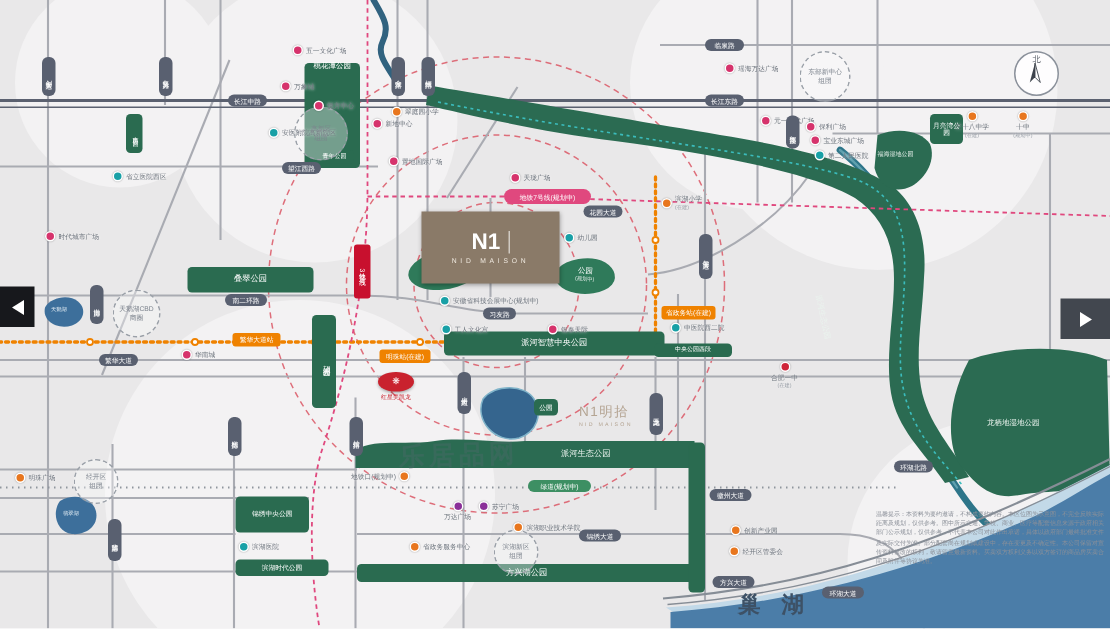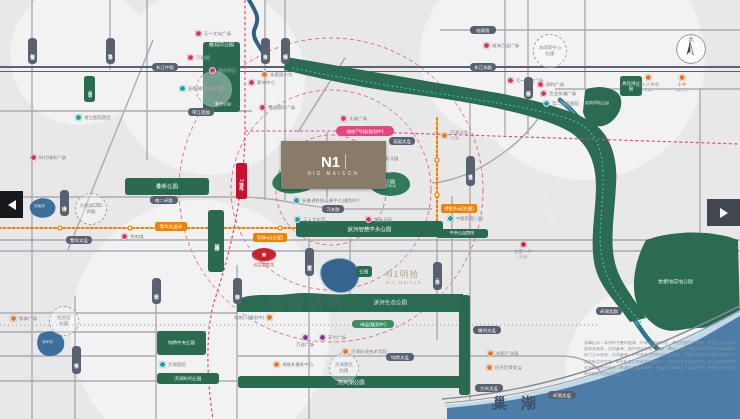--- a/index.html
+++ b/index.html
@@ -20,21 +20,21 @@
     display:flex;align-items:center;justify-content:center;z-index:9;white-space:nowrap;height:8px;}
   .pill.green{background:#3d8f63;}
   .vpill{position:absolute;background:#596070;color:#fff;border-radius:4px;font-size:4.5px;
     display:flex;align-items:center;justify-content:center;z-index:9;width:9px;}
   .vpill span{writing-mode:vertical-rl;letter-spacing:.5px;}
   .mst{position:absolute;background:#ef8200;color:#fff;border-radius:2px;font-size:4.5px;height:9px;
     display:flex;align-items:center;justify-content:center;z-index:10;white-space:nowrap;}
   .bubble{position:absolute;border:1px dashed #9aa0a8;border-radius:50%;background:rgba(255,255,255,.35);
     color:#7c838d;display:flex;flex-direction:column;align-items:center;justify-content:center;
     font-size:4.5px;line-height:1.25;z-index:7;text-align:center;}
-  #logo{position:absolute;left:281px;top:141px;width:105px;height:48px;background:#8a7a68;
+  #logo{position:absolute;left:281px;top:141px;width:92px;height:48px;background:#8a7a68;
     box-shadow:0 1px 3px rgba(0,0,0,.35);z-index:12;color:#fff;display:flex;flex-direction:column;
     align-items:center;justify-content:center;}
   #logo .row{display:flex;align-items:center;gap:5px;}
   #logo .mono{font-size:15px;font-weight:bold;border-right:.5px solid rgba(255,255,255,.6);padding-right:5px;line-height:1;}
   #logo .nm{font-size:12px;letter-spacing:1px;}
   #logo .sub{font-size:4.5px;letter-spacing:2.5px;margin-top:2px;color:#eee7dd;}
   .blob{position:absolute;background:#2f7a5a;color:#fff;z-index:11;display:flex;flex-direction:column;
     align-items:center;justify-content:center;line-height:1.1;}
   .blob .b1{font-size:5px;} .blob .b2{font-size:3.5px;opacity:.85;}
   #redbadge{position:absolute;left:252px;top:248px;z-index:10;text-align:center;}

